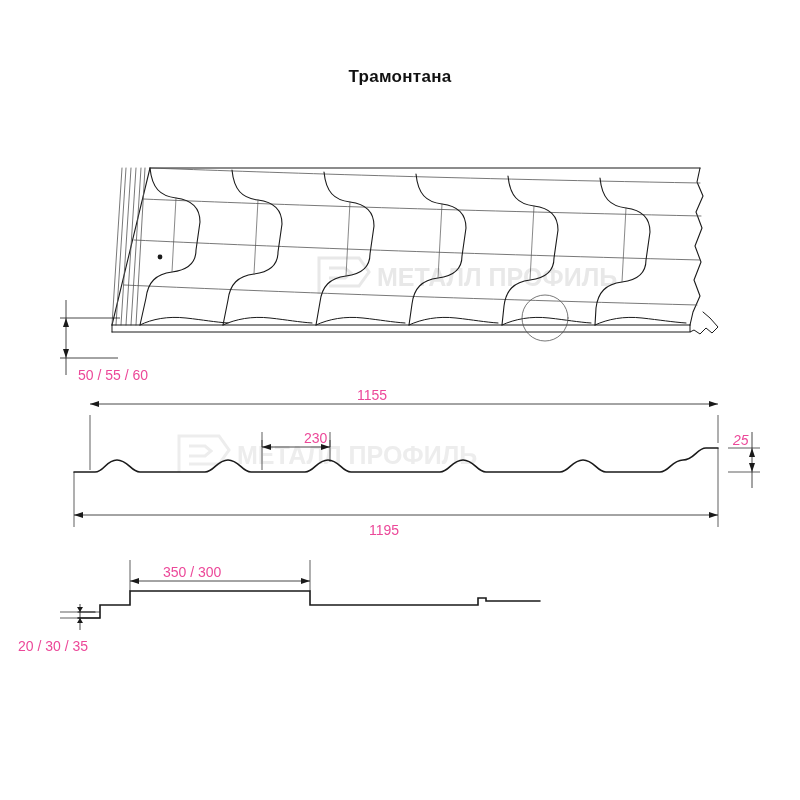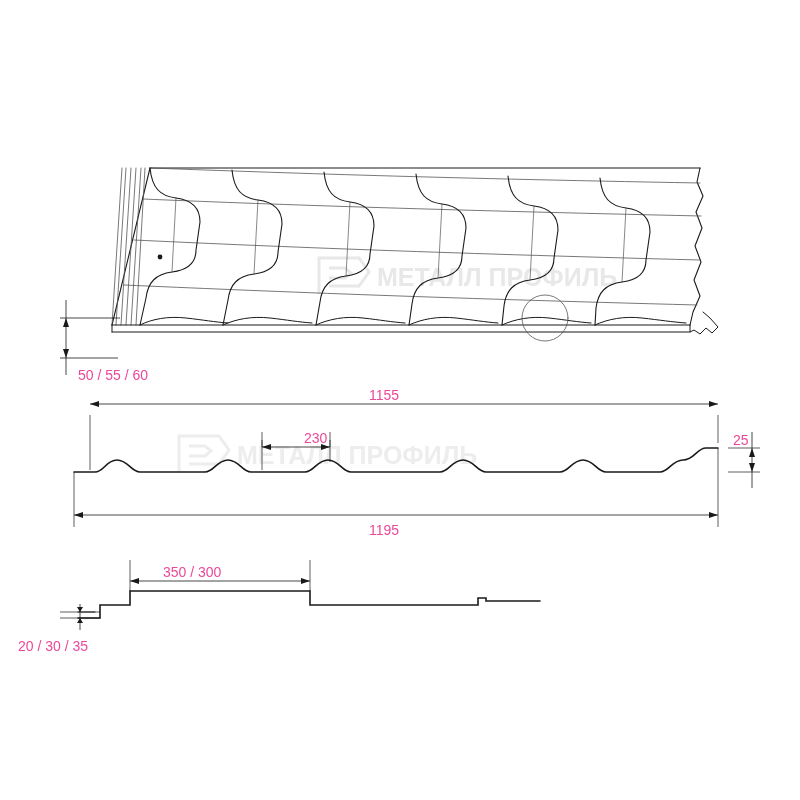--- a/index.html
+++ b/index.html
@@ -44,23 +44,23 @@
     margin-top: 4px;
     color: #111111;
   }
   .dim {
     position: absolute;
     font-size: 14px;
     color: #ec4899;
     white-space: nowrap;
   }
   .dim-50 { left: 78px; top: 367px; }
-  .dim-1155 { left: 369px; top: 387px; text-align: center; }
+  .dim-1155 { left: 357px; top: 387px; text-align: center; }
   .dim-230 { left: 304px; top: 430px; }
-  .dim-25 { left: 733px; top: 432px; }
+  .dim-25 { left: 733px; top: 432px; font-style: italic; }
   .dim-1195 { left: 369px; top: 498px; margin-top: 24px; }
   .dim-350 { left: 163px; top: 564px; }
   .dim-253035 { left: 18px; top: 638px; }
 
   
 </style>
 </head>
 <body>
 
 <svg class="sheet" viewBox="0 0 800 800">
@@ -221,20 +221,21 @@
     <path d="M60,612 L100,612" stroke-width="0.7"></path>
     <path d="M60,618 L100,618" stroke-width="0.7"></path>
     <path d="M80,604 L80,630"></path>
     <path d="M80,612 L77,607 L83,607 Z" fill="#1a1a1a" stroke="none"></path>
     <path d="M80,618 L77,623 L83,623 Z" fill="#1a1a1a" stroke="none"></path>
   </g>
 
 </svg>
 
 <div class="titles">
+  <div class="title-sub">Трамонтана</div>
 </div>
 
 <div class="dim dim-50">50 / 55 / 60</div>
 <div class="dim dim-1155">1155</div>
 <div class="dim dim-230">230</div>
 <div class="dim dim-25">25</div>
 <div class="dim dim-1195">1195</div>
 <div class="dim dim-350">350 / 300</div>
 <div class="dim dim-253035">20 / 30 / 35</div>
 

